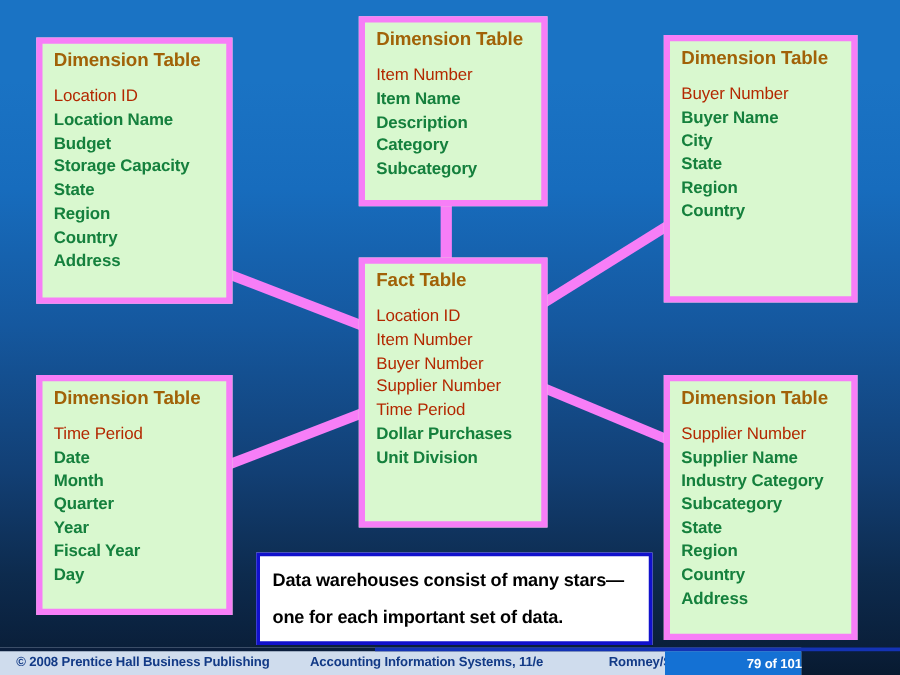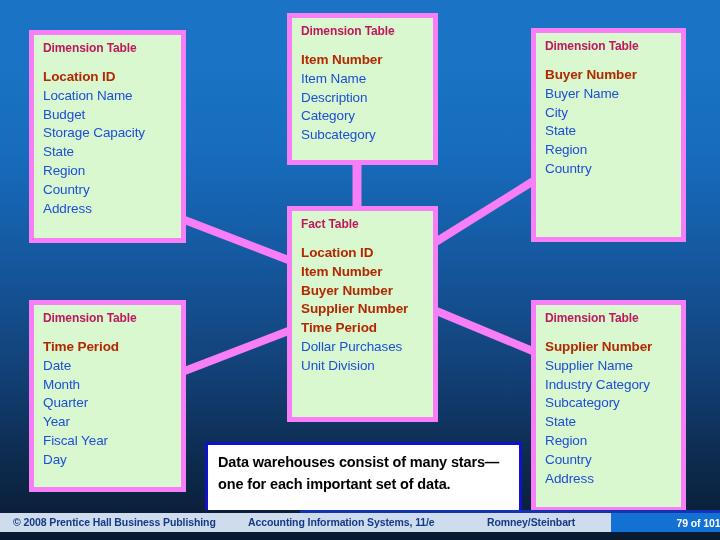--- a/index.html
+++ b/index.html
@@ -20,55 +20,56 @@
 
   
   .ent{
     position:absolute;
     background:#d9f8cf;
     border:5px solid #f77ef7;
     box-sizing:border-box;
     padding:5px 0 4px 9px;
   }
   .ent .hdr{
-    font-size:12px;font-weight:bold;color:#be185d;
+    font-size:15px;font-weight:bold;color:#a16207;
     line-height:17px;letter-spacing:-0.1px;
     margin-bottom:11px;
     white-space:nowrap;
   }
   .ent ul{list-style:none;margin:0;padding:0;}
   .ent li{
-    font-size:13.5px;color:#1d4ed8;line-height:18.8px;
-    white-space:nowrap;letter-spacing:-0.1px;
-  }
-  .ent li.key{color:#b32800;font-weight:bold;}
+    font-size:13.5px;color:#15803d;line-height:18.8px;
+    white-space:nowrap;letter-spacing:-0.1px;font-weight:bold;
+  }
+  .ent li.key{color:#b32800;font-weight:normal;}
 
   
   #box-location {left:29px;  top:30px;  width:157px; height:213px;}
   #box-item     {left:287px; top:13px;  width:151px; height:152px;}
   #box-buyer    {left:531px; top:28px;  width:155px; height:214px;}
   #box-fact     {left:287px; top:206px; width:151px; height:216px;}
   #box-time     {left:29px;  top:300px; width:157px; height:192px;}
   #box-supplier {left:531px; top:300px; width:155px; height:212px;}
 
   
   #caption{
     position:absolute;left:205px;top:442px;width:317px;height:74px;
     background:#ffffff;border:3px solid #1111cc;box-sizing:border-box;
     padding:6px 8px 0 10px;
   }
   #caption p{
     margin:0;font-size:14.5px;font-weight:bold;color:#000;
-    line-height:22px;letter-spacing:-0.15px;
+    line-height:29px;letter-spacing:-0.15px;
   }
 
   
   #footer{
-    position:absolute;left:0;bottom:8px;width:720px;height:22px;
+    position:absolute;left:0;bottom:0;width:604px;height:22px;
     background:#cfdced;
+    padding-left:37px;
   }
   #footer .bar-top{
     position:absolute;left:0;top:0;width:720px;height:3px;background:#0b1e3c;
   }
   #footer .bar-top .accent{
     position:absolute;left:300px;top:0;width:420px;height:3px;background:#1433b4;
   }
   #footer .txt{
     position:absolute;font-size:10.5px;font-weight:bold;color:#123a86;
     top:6px;white-space:nowrap;letter-spacing:-0.1px;

